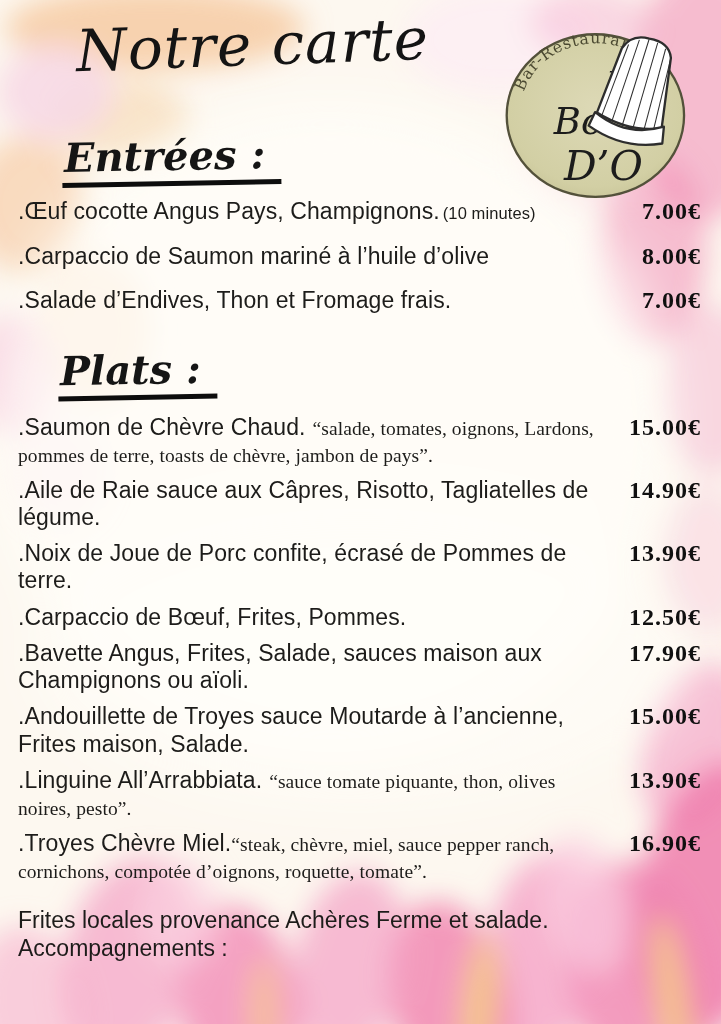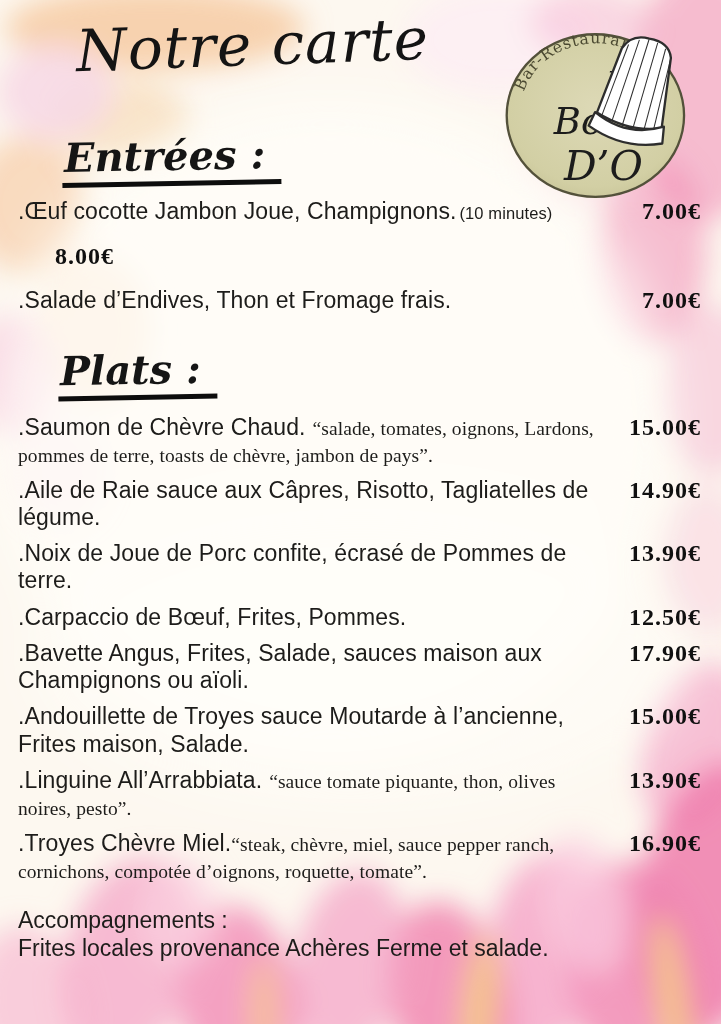--- a/index.html
+++ b/index.html
@@ -131,24 +131,25 @@
             <path d="M-2 94 Q38 112 74 90 L77 108 Q38 126 -5 110 Z" fill="#ffffff" stroke="#2d2d2d" stroke-width="2.5" stroke-linejoin="round"></path>
           </g>
         </svg>
       </div>
     </div>
 
     <h2 class="heading h-entrees">Entrées :</h2>
 
     <div class="rows entrees">
       <div class="row">
-        <div class="txt"><span class="nm">.Œuf cocotte Jambon Joue, Champignons.</span><span class="note">(10 minutes)</span></div>
+        <div class="txt"><span class="nm">.Œuf cocotte Angus Pays, Champignons.</span><span class="note">(10 minutes)</span></div>
         <div class="price">7.00€</div>
       </div>
       <div class="row">
+        <div class="txt"><span class="nm">.Carpaccio de Saumon mariné à l’huile d’olive</span></div>
         <div class="price">8.00€</div>
       </div>
       <div class="row">
         <div class="txt"><span class="nm">.Salade d’Endives, Thon et Fromage frais.</span></div>
         <div class="price">7.00€</div>
       </div>
     </div>
 
     <h2 class="heading h-plats">Plats :</h2>
 
@@ -181,18 +182,18 @@
         <div class="txt"><span class="nm">.Linguine All’Arrabbiata.</span><span class="desc">“sauce tomate piquante, thon, olives noires, pesto”.</span></div>
         <div class="price">13.90€</div>
       </div>
       <div class="row tight">
         <div class="txt"><span class="nm">.Troyes Chèvre Miel.</span><span class="desc">“steak, chèvre, miel, sauce pepper ranch, cornichons, compotée d’oignons, roquette, tomate”.</span></div>
         <div class="price">16.90€</div>
       </div>
     </div>
 
     <div class="footer">
+      <div>Frites locales provenance Achères Ferme et salade.</div>
       <div>Accompagnements :</div>
-      <div>Frites locales provenance Achères Ferme et salade.</div>
     </div>
 
   </div>
 </div>
 
 </body></html>

